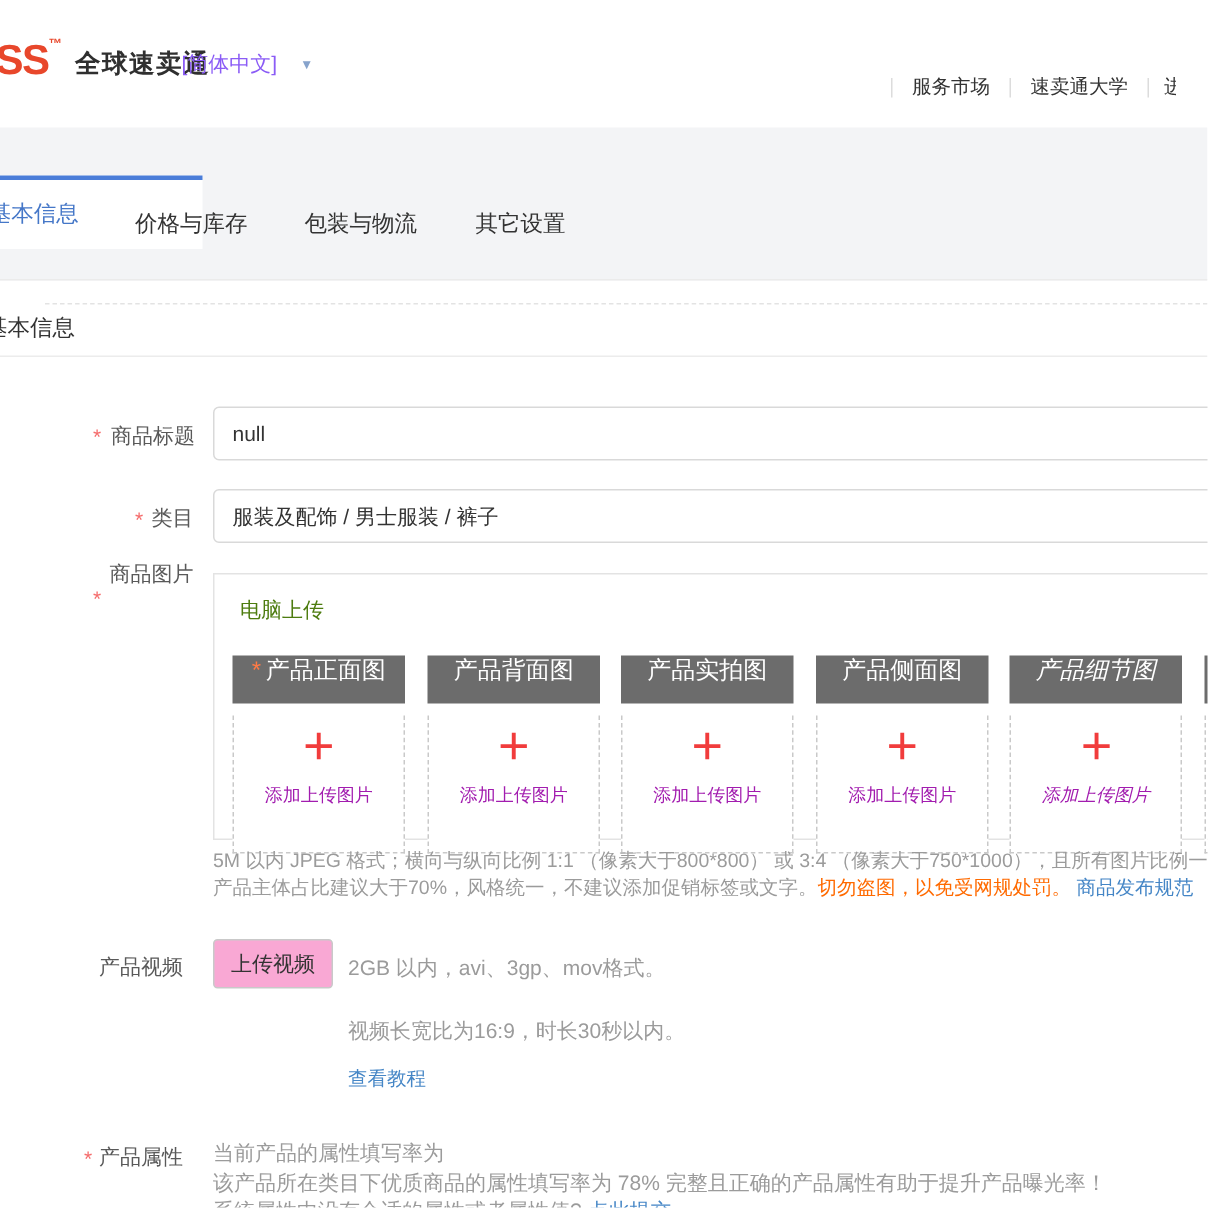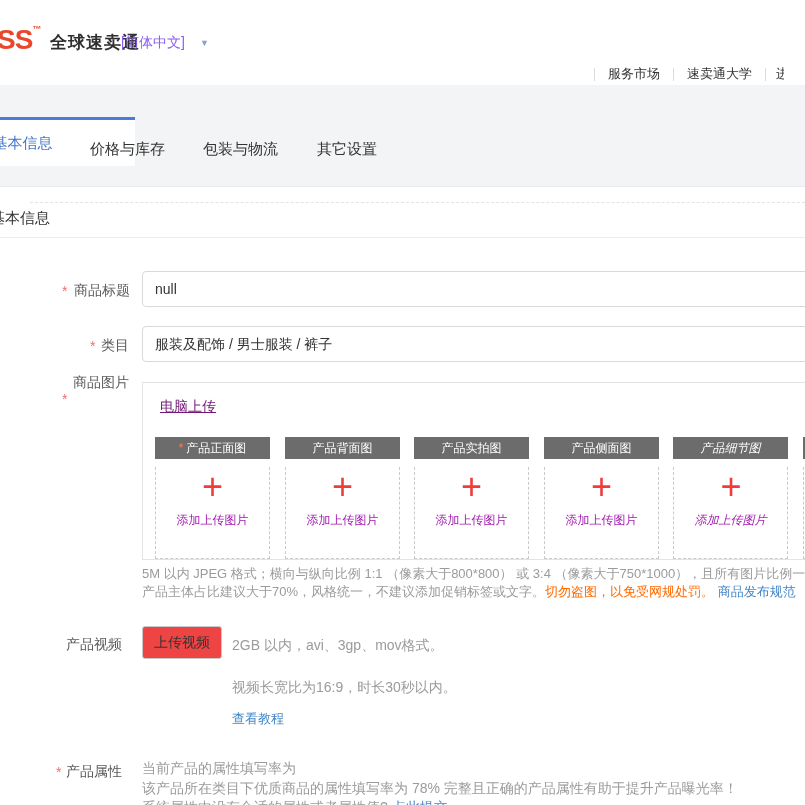--- a/index.html
+++ b/index.html
@@ -15,21 +15,21 @@
   .abs { position:absolute; }
 
   
   .logo-ss { left:-3px; top:24px; font-size:28px; font-weight:700; color:#e8472b; letter-spacing:-1px; }
   .logo-tm { font-size:9px; vertical-align:top; color:#e8472b; }
   .logo-cn { left:50px; top:31px; font-size:17px; font-weight:600; color:#2f2f2f; letter-spacing:1px; }
   .lang { left:121px; top:34px; font-size:14px; color:#8b5cf6; cursor:pointer; }
   .lang-caret { left:200px; top:38px; font-size:9px; color:#87a3cc; }
   .toplinks { left:594px; top:49px; display:flex; align-items:center; white-space:nowrap; }
   .tl-div { width:1px; height:13px; background:#dcdcdc; }
-  .tl-a { font-size:13px; color:#333; margin:16px 13px; cursor:pointer; }
+  .tl-a { font-size:13px; color:#333; margin:0 13px; cursor:pointer; }
   .tl-partial { width:8px; overflow:hidden; font-size:13px; color:#333; margin-left:10px; }
 
   
   .band { left:0; top:85px; width:805px; height:102px; background:#f3f4f6; border-bottom:1px solid #ebebeb; }
   .tab-active {
     position:absolute; left:-90px; top:32px; width:225px; height:49px;
     background:#ffffff; border-top:3px solid #4a7dd9;
     text-align:center; line-height:45px; font-size:15px; color:#4577c8; cursor:pointer;
   }
   .tab { position:absolute; top:55px; font-size:15px; color:#333; cursor:pointer; }
@@ -52,44 +52,44 @@
   }
   .r2-star { left:90px; top:338px; } .r2-label { left:101px; top:337px; }
   .r2-box {
     left:142px; top:326px; width:678px; height:36px;
     border:1px solid #d9d9d9; border-radius:4px; padding:0 12px;
     font-size:14px; color:#333; line-height:34px; background:#fff; cursor:pointer;
   }
   .r3-star { left:62px; top:391px; } .r3-label { left:73px; top:374px; }
 
   .img-panel { left:142px; top:382px; width:680px; height:178px; border:1px solid #e3e3e3; background:#fff; }
-  .pc-upload { position:absolute; left:17px; top:15px; font-size:14px; color:#701a75; cursor:pointer;text-decoration:underline; }
+  .pc-upload { position:absolute; left:17px; top:15px; font-size:14px; color:#4d7c0f; cursor:pointer; }
   .slot { position:absolute; top:54px; width:115px; cursor:pointer; }
   .slot-h {
-    height:22px; background:#6c6c6c; color:#fff; font-size:12px;
+    height:32px; background:#6c6c6c; color:#fff; font-size:16px;
     text-align:center; line-height:22px; white-space:nowrap; overflow:hidden;
   }
   .slot-h .req { color:#ff7a45; margin-right:3px; }
   .slot-b {
     height:92px; border:1px dashed #c9c9c9; border-top:none; text-align:center; background:#fff;
   }
   .plus { display:block; margin-top:8px; font-size:36px; line-height:40px; color:#f13c3c; font-weight:400; }
   .add-txt { display:block; margin-top:5px; font-size:12px; color:#a21caf; }
   .s0 { left:12px; } .s1 { left:142px; } .s2 { left:271px; } .s3 { left:401px; } .s4 { left:530px;font-style:italic; } .s5 { left:660px; }
 
   .note { font-size:13px; color:#9b9b9b; white-space:nowrap; }
   .note1 { left:142px; top:565px; }
   .note2 { left:142px; top:583px; }
   .warn { color:#ff6a00; }
   .blue-link { color:#4586c6; cursor:pointer; }
 
   .v-label { left:66px; top:636px; }
   .v-btn {
     left:142px; top:626px; width:80px; height:33px;
-    border:1px solid #c9c9c9; border-radius:3px; background:#ef4444;
+    border:1px solid #c9c9c9; border-radius:3px; background:#f9a8d4;
     font-size:14px; color:#333; cursor:pointer;
     font-family:"Liberation Sans","DejaVu Sans",sans-serif;
   }
   .v-note { font-size:14px; color:#9b9b9b; white-space:nowrap; }
   .v-note1 { left:232px; top:637px; }
   .v-note2 { left:232px; top:679px; }
   .v-link { left:232px; top:710px; font-size:13px; }
 
   .a-star { left:56px; top:764px; } .a-label { left:66px; top:763px; }
   .a-line { font-size:14px; color:#9b9b9b; white-space:nowrap; }

